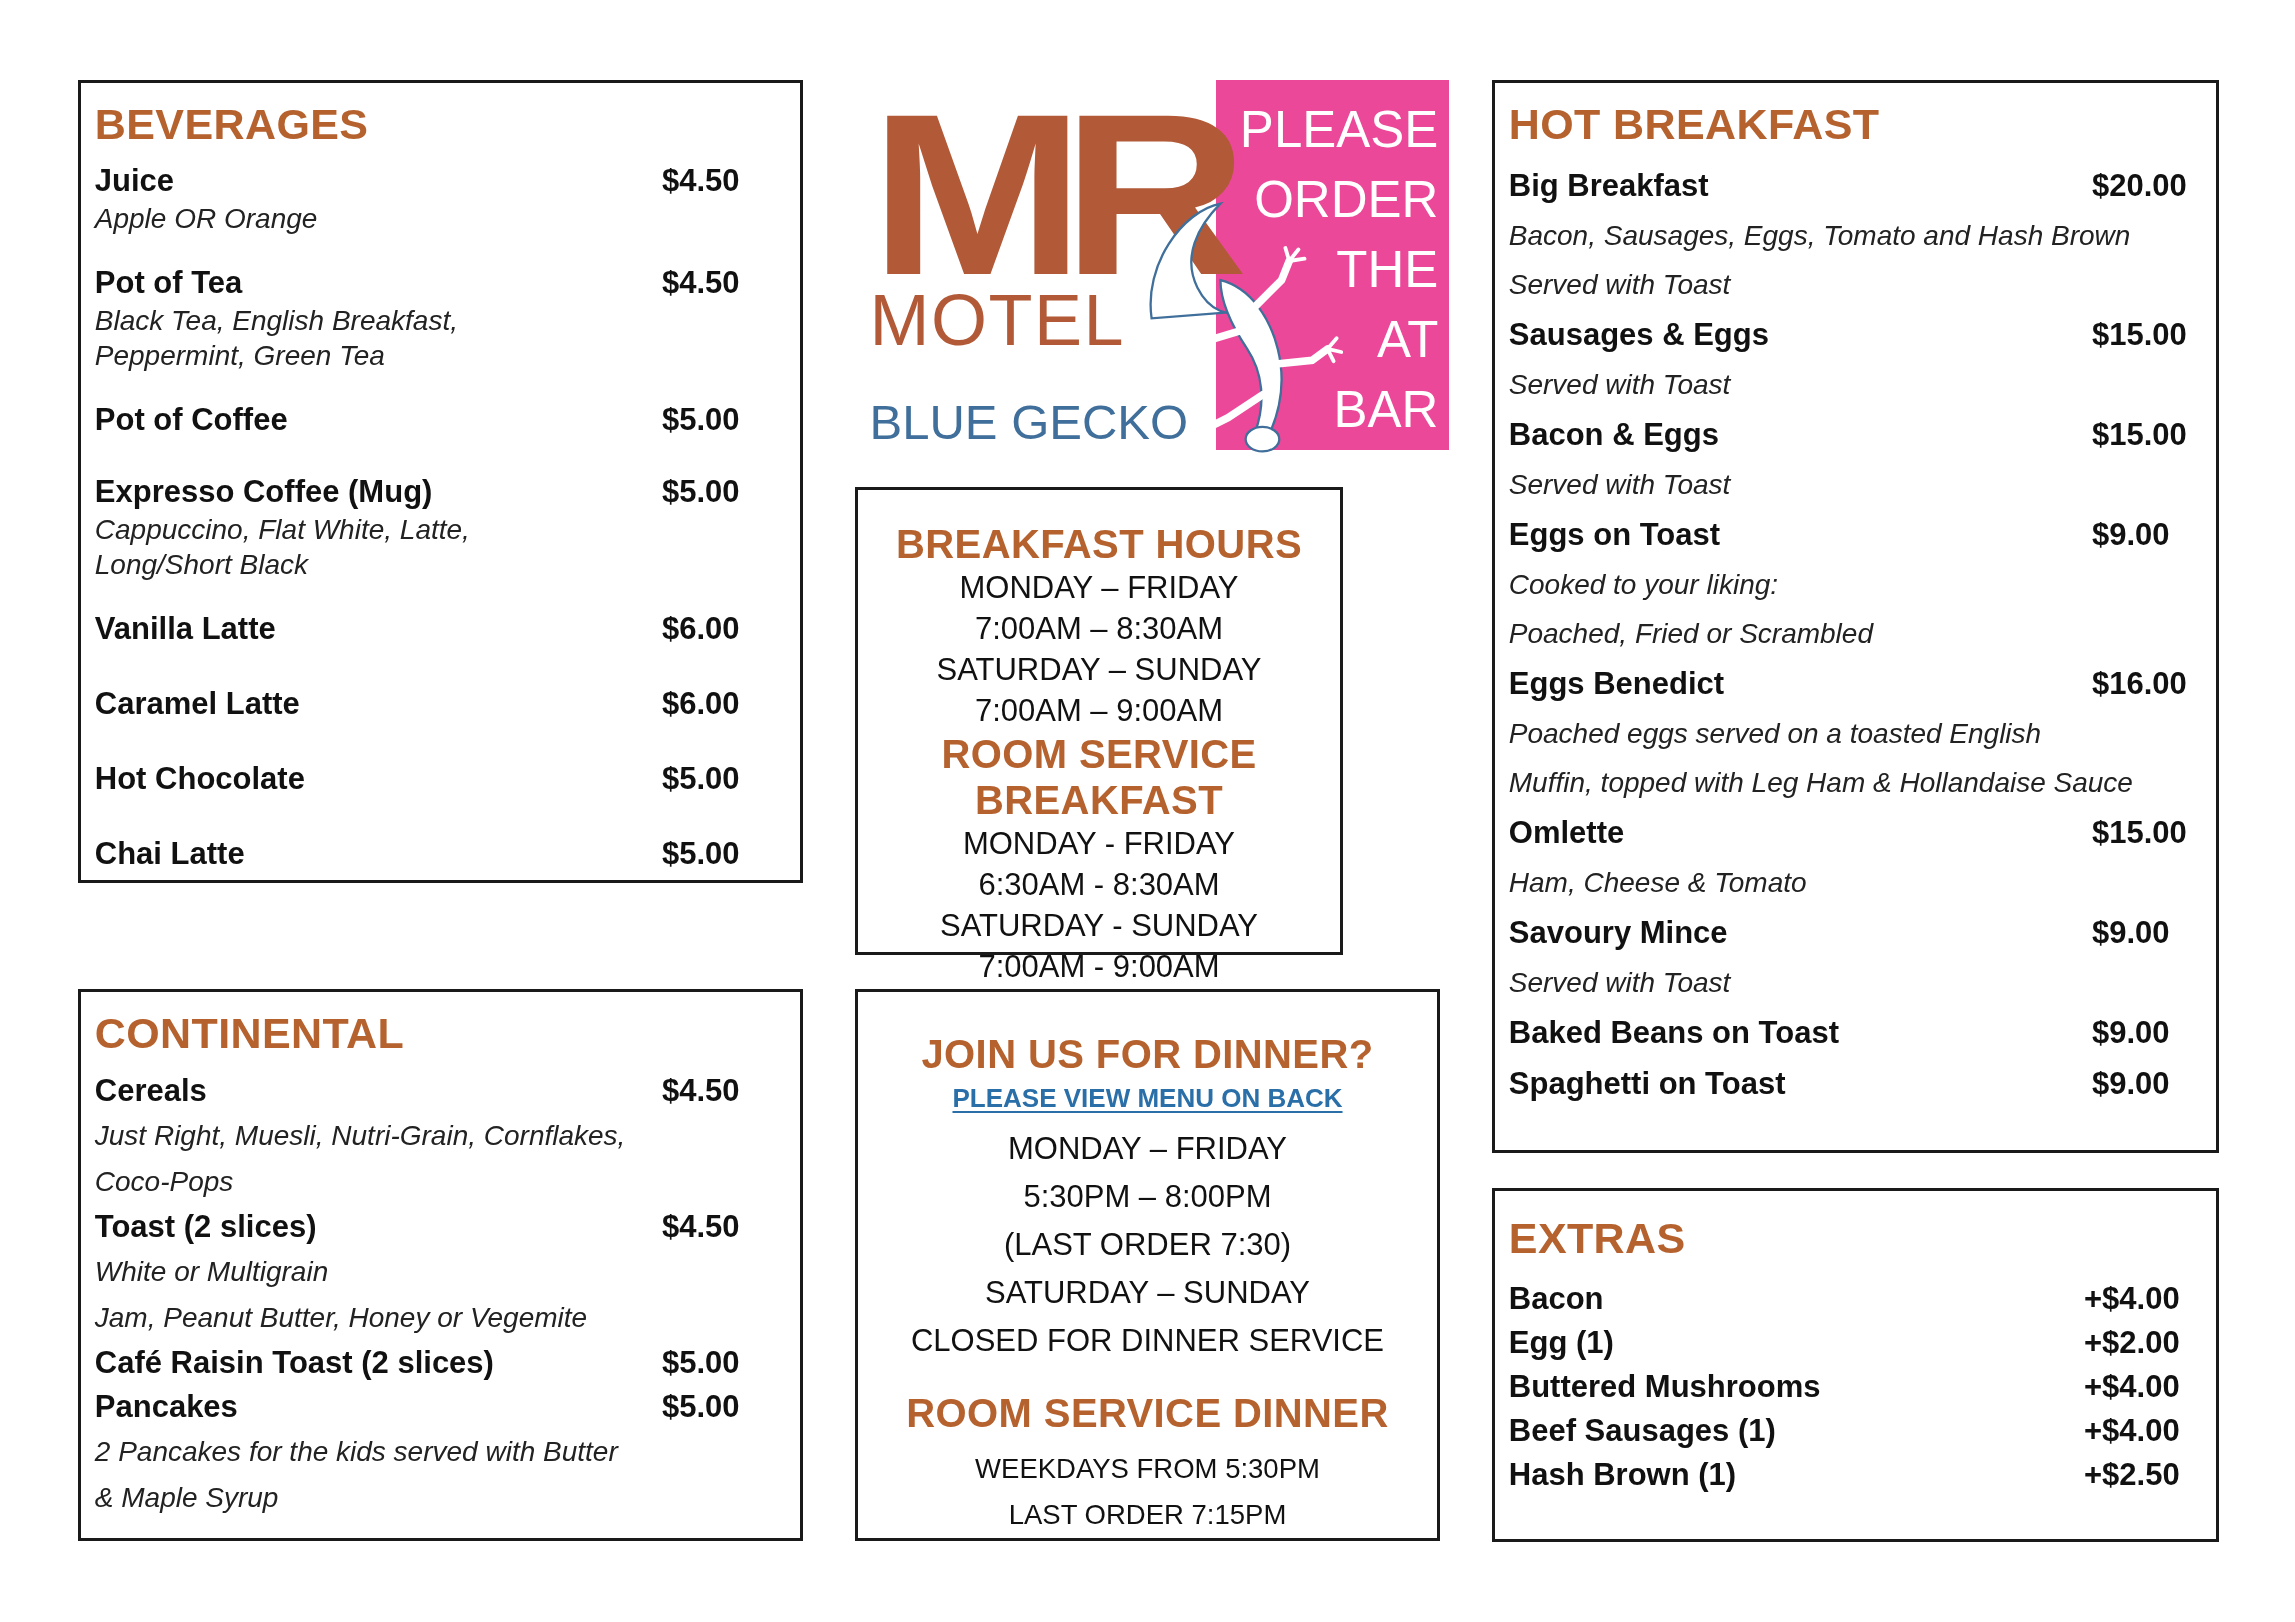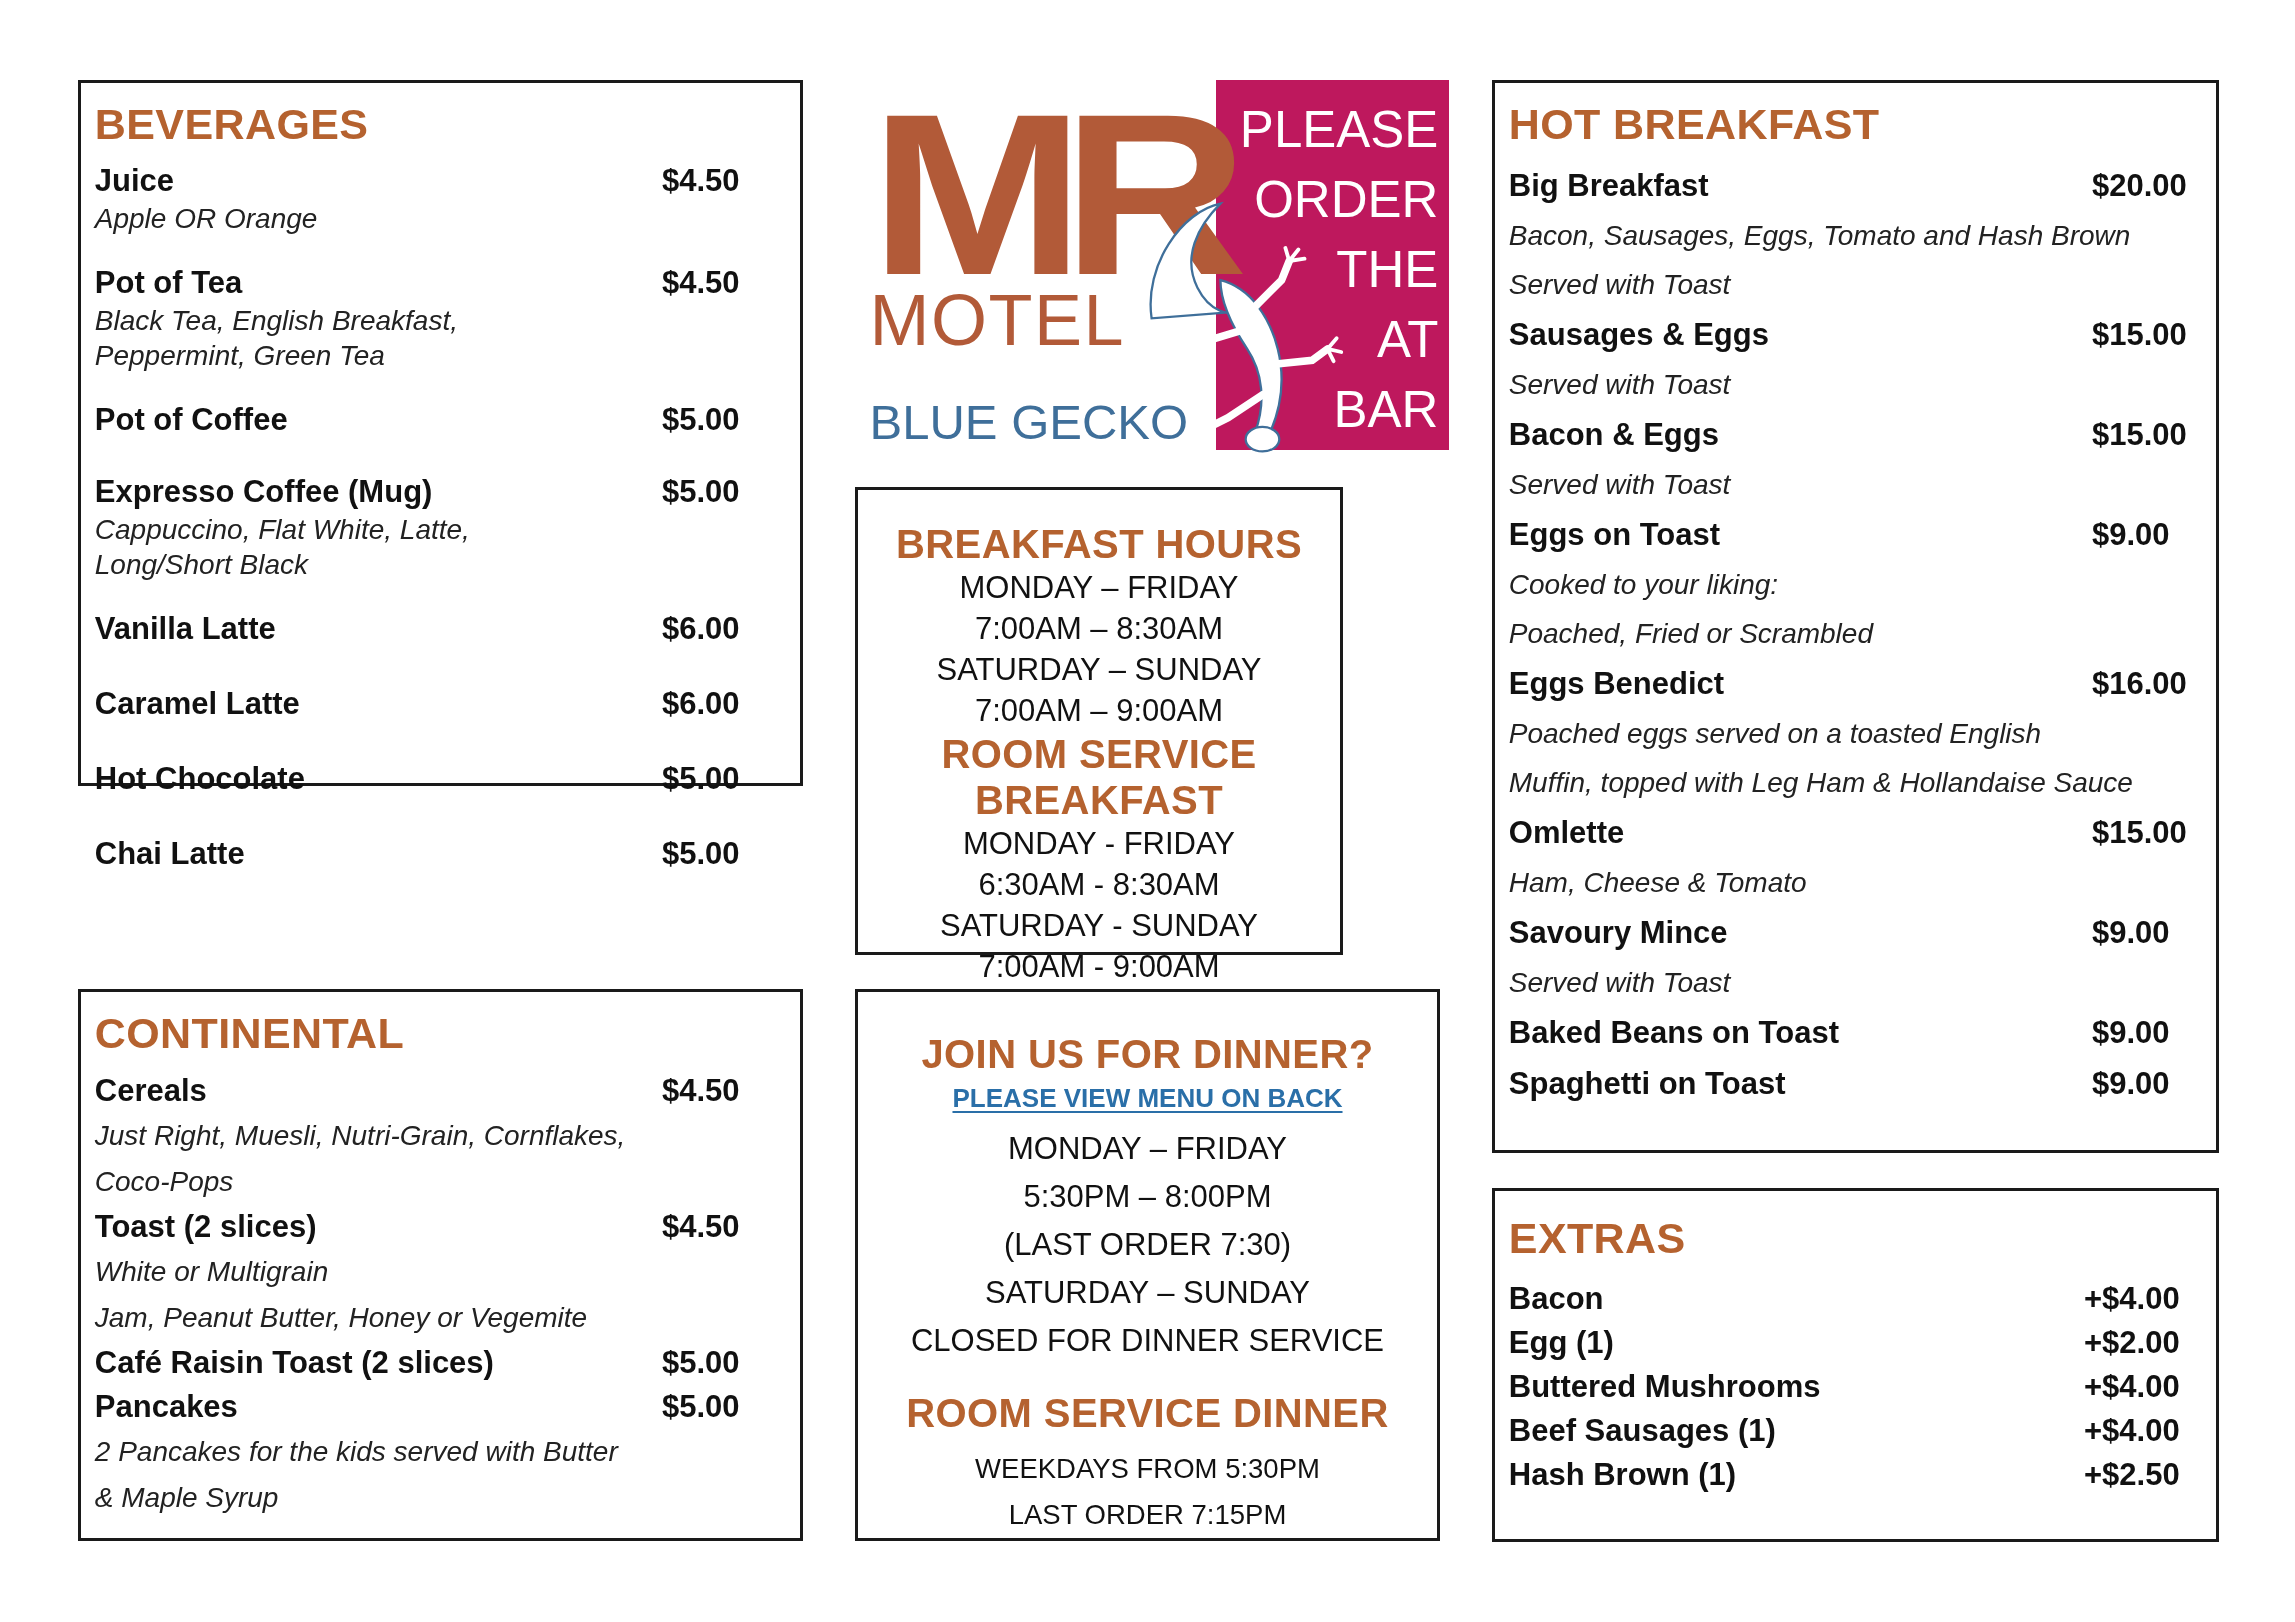--- a/index.html
+++ b/index.html
@@ -11,21 +11,21 @@
 
   
   .list-box { padding: 20px 31px 0 13.8px; }
   .list-box .heading { margin-bottom: 13.8px; }
   .item-row { display: flex; justify-content: space-between; align-items: flex-end; }
   .item-name { font-weight: bold; font-size: 31px; }
   .item-price { font-weight: bold; font-size: 31px; text-align: left; min-width: 107px; }
   .item-desc { font-style: italic; font-size: 28px; color: #222; }
 
   
-  #beverages { left: 78px; top: 80px; width: 725px; height: 706px; }
+  #beverages { left: 78px; top: 80px; width: 725px; height: 803px; }
   #beverages .item { margin-bottom: 26px; }
   #beverages .item-row { line-height: 41px; }
   #beverages .item-desc { line-height: 35px; }
 
   
   #continental { left: 78px; top: 989px; width: 725px; height: 552px; }
   #continental .item-row { line-height: 44px; }
   #continental .item-desc { line-height: 46px; }
 
   
@@ -40,21 +40,21 @@
   #extras .item-row { line-height: 44px; }
   #extras .item-name, #extras .item-price { font-weight: bold; }
   #extras .item-price { min-width: 115px; }
 
   
   #logo { position: absolute; left: 868px; top: 77px; width: 582px; height: 375px; }
   .logo-mr { position: absolute; left: 1.5px; top: 3.1px; font-weight: bold; font-size: 230px; line-height: 1; color: #b25a38; letter-spacing: -20px; transform: scaleX(1.12); transform-origin: left top; }
   .logo-motel { position: absolute; left: 1.5px; top: 207px; font-size: 72px; line-height: 1; color: #b25a38; letter-spacing: 1.5px; }
   .logo-blue { position: absolute; left: 1.5px; top: 321px; font-size: 49px; line-height: 1; color: #3f6f9a; }
   .logo-blue b { font-weight: normal; }
-  .order-panel { position: absolute; left: 348px; top: 3.1px; width: 233px; height: 370px; background: #be185d; color: #fff; text-align: right; padding: 15.3px 10.7px 0 0; font-size: 51px; line-height: 70px; }
+  .order-panel { position: absolute; left: 348px; top: 3.1px; width: 233px; height: 370px; background: #ec4899; color: #fff; text-align: right; padding: 15.3px 10.7px 0 0; font-size: 51px; line-height: 70px; }
   .gecko { position: absolute; left: 268px; top: 119px; width: 230px; height: 260px; }
 
   
   .center-box { text-align: center; }
   #breakfast-hours { left: 855px; top: 487px; width: 488px; height: 468px; padding-top: 31px; }
   #breakfast-hours .heading { font-size: 40px; line-height: 46px; }
   #breakfast-hours .line { font-size: 31px; line-height: 41px; }
 
   #dinner { left: 855px; top: 989px; width: 585px; height: 552px; padding-top: 37px; }
   #dinner .heading { font-size: 40px; line-height: 51px; }

